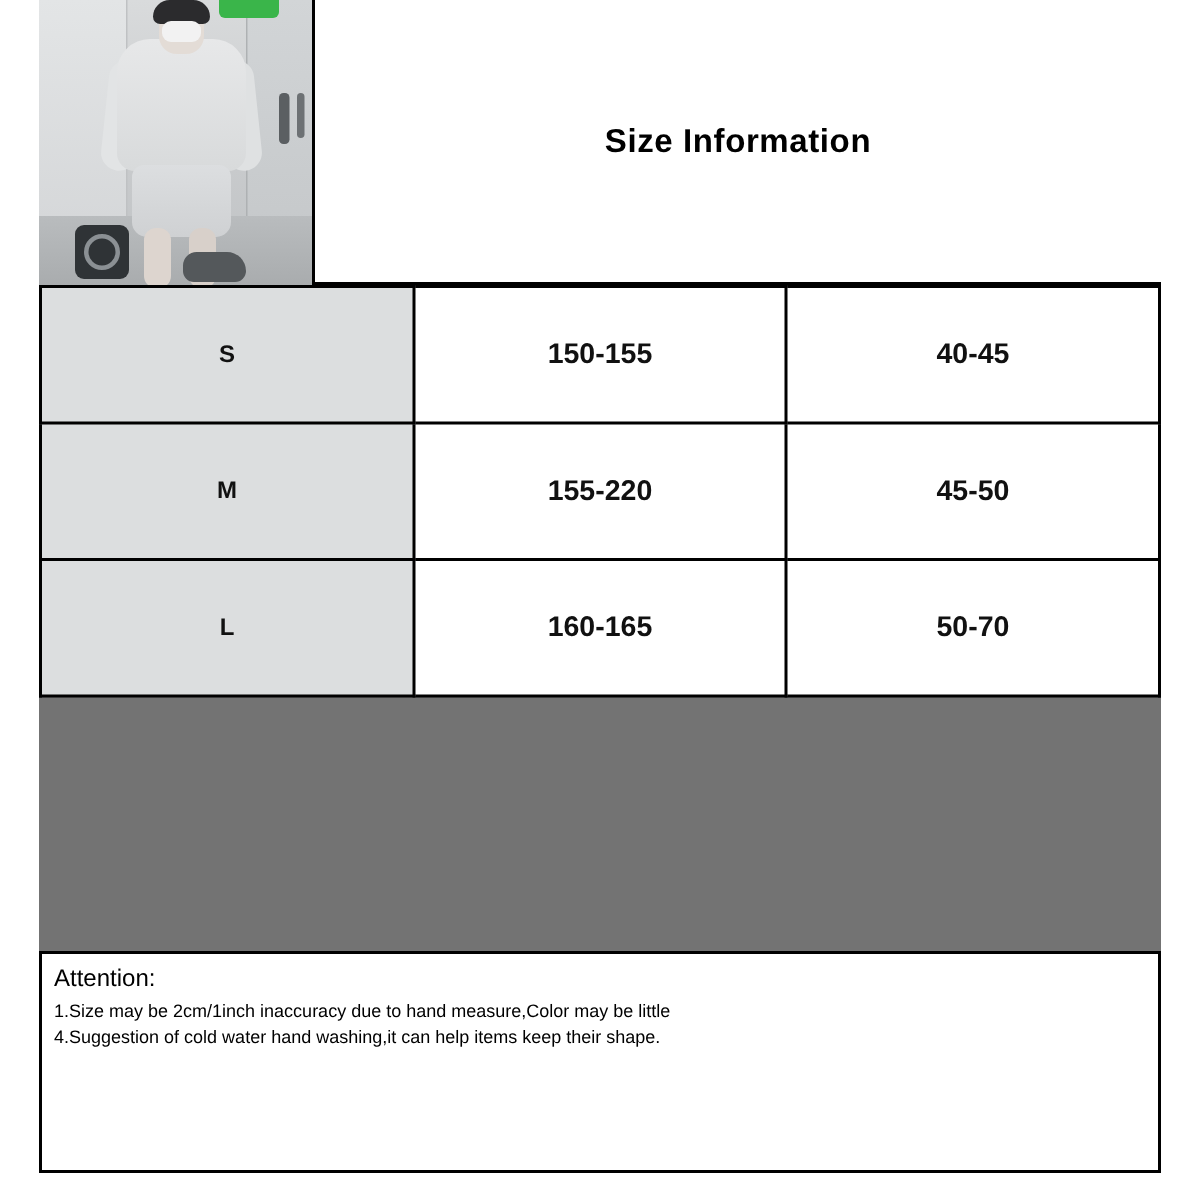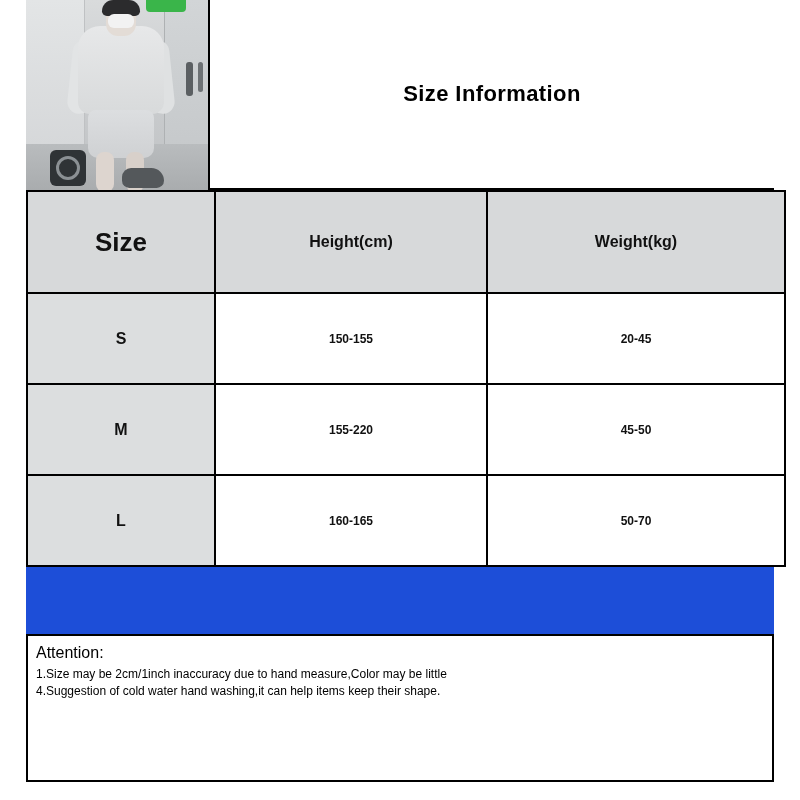--- a/index.html
+++ b/index.html
@@ -12,21 +12,21 @@
     height: 800px;
     font-family: "Liberation Sans", sans-serif;
     color: #000000;
     overflow: hidden;
   }
   .page {
     position: relative;
     width: 800px;
     height: 800px;
     box-sizing: border-box;
-    background: #1d4ed8;
+    background: #737373;
   }
 
   
   .top-row {
     position: absolute;
     left: 26px;
     top: 0px;
     width: 748px;
     height: 190px;
     display: flex;
@@ -189,21 +189,21 @@
     font-size: 16px;
     background: #d7d9da;
   }
   .cell-size {
     height: 87px;
     font-size: 16px;
     background: #dcdedf;
   }
   .cell-val {
     height: 87px;
-    font-size: 12px;
+    font-size: 19px;
     background: #ffffff;
   }
 
   
   .attention {
     position: absolute;
     left: 26px;
     top: 634px;
     width: 748px;
     height: 148px;
@@ -270,28 +270,23 @@
 
     </div>
     <div class="title-cell">
       <div class="title-text">Size Information</div>
     </div>
   </div>
 
   <table class="size-table">
     <tbody>
       <tr>
-        <td class="col-size hdr-size">Size</td>
-        <td class="col-height hdr-metric">Height(cm)</td>
-        <td class="col-weight hdr-metric">Weight(kg)</td>
-      </tr>
-      <tr>
         <td class="cell-size">S</td>
         <td class="cell-val">150-155</td>
-        <td class="cell-val">20-45</td>
+        <td class="cell-val">40-45</td>
       </tr>
       <tr>
         <td class="cell-size">M</td>
         <td class="cell-val">155-220</td>
         <td class="cell-val">45-50</td>
       </tr>
       <tr>
         <td class="cell-size">L</td>
         <td class="cell-val">160-165</td>
         <td class="cell-val">50-70</td>

